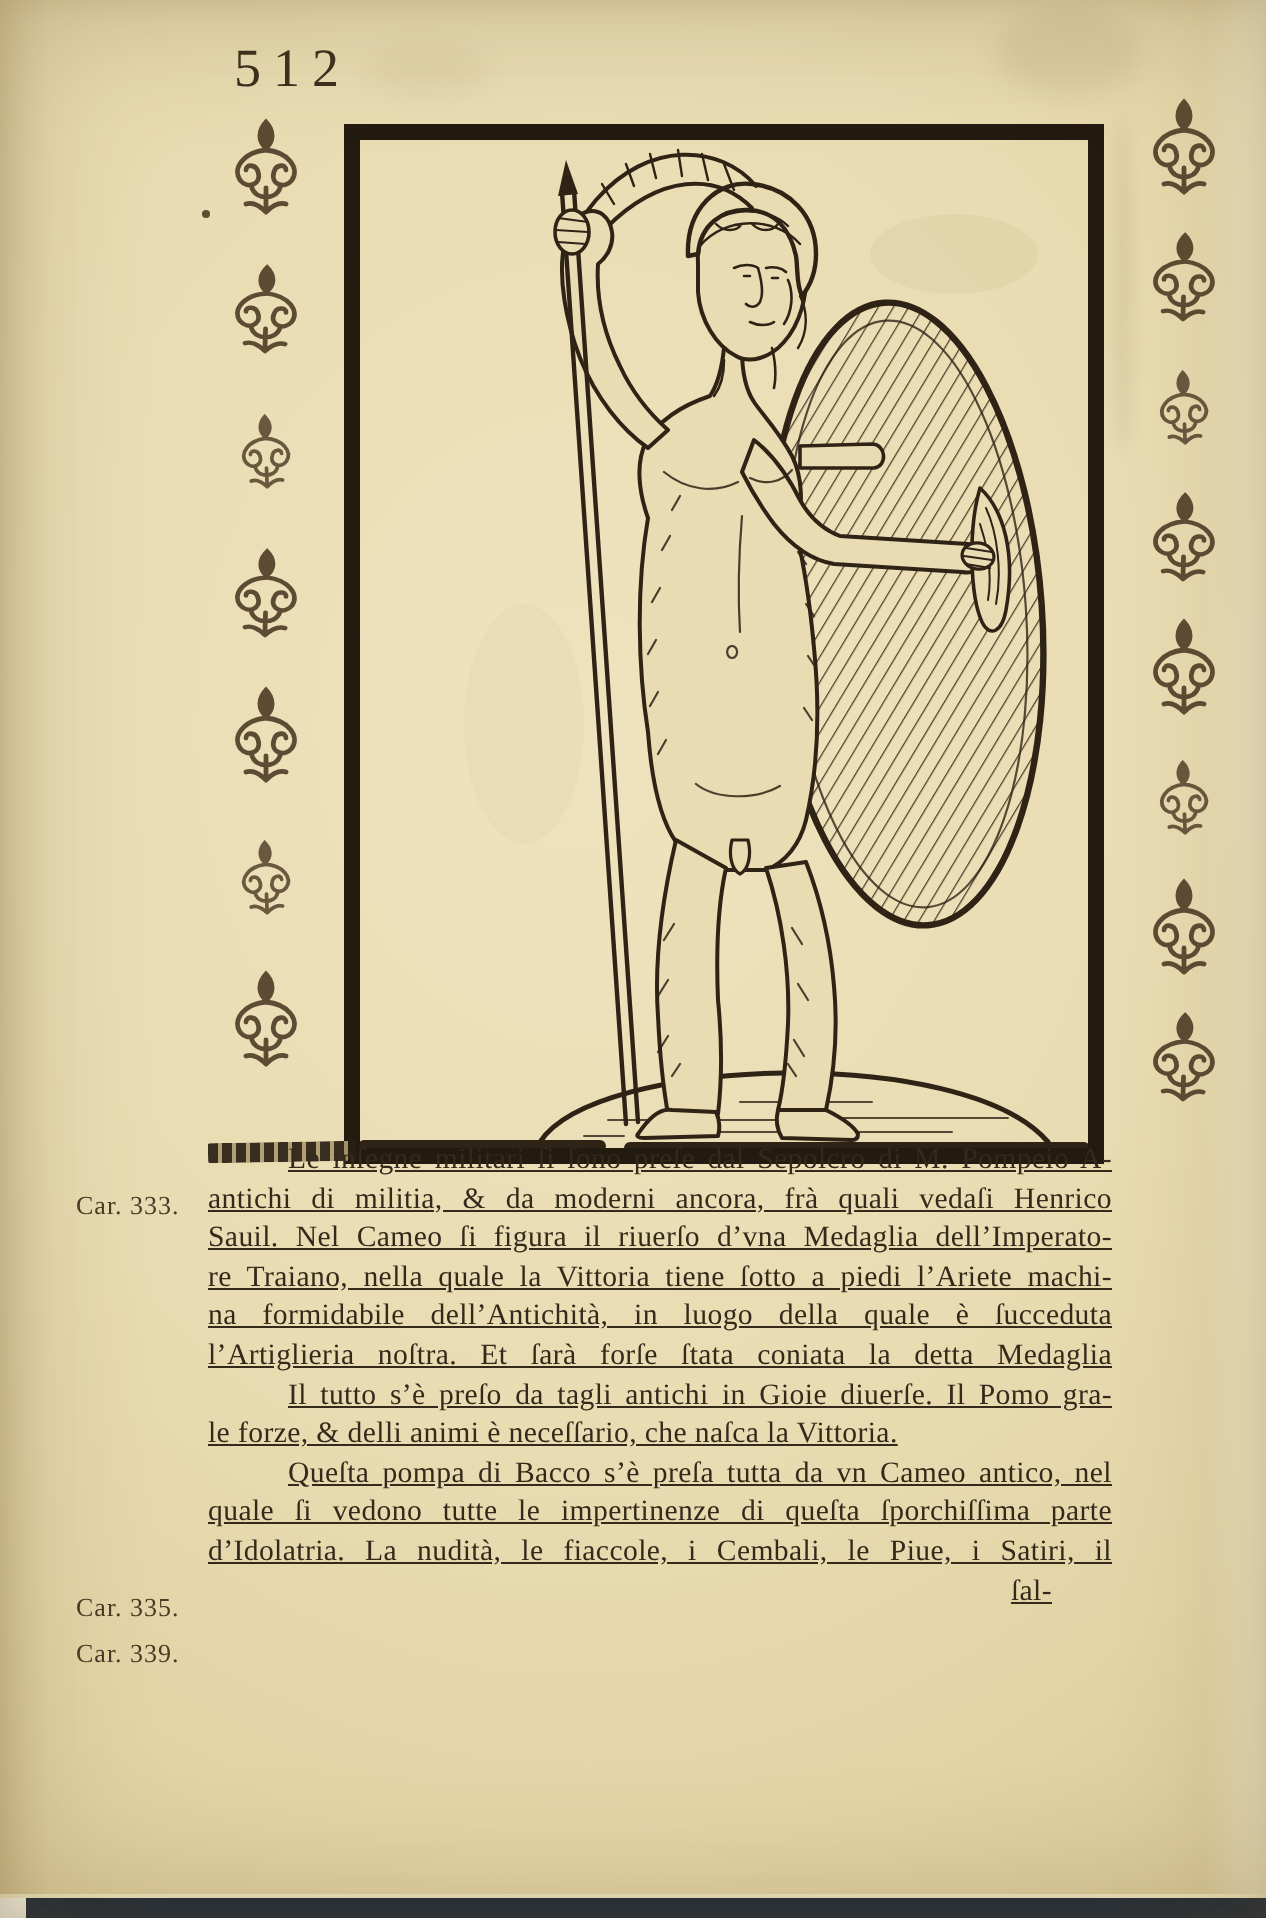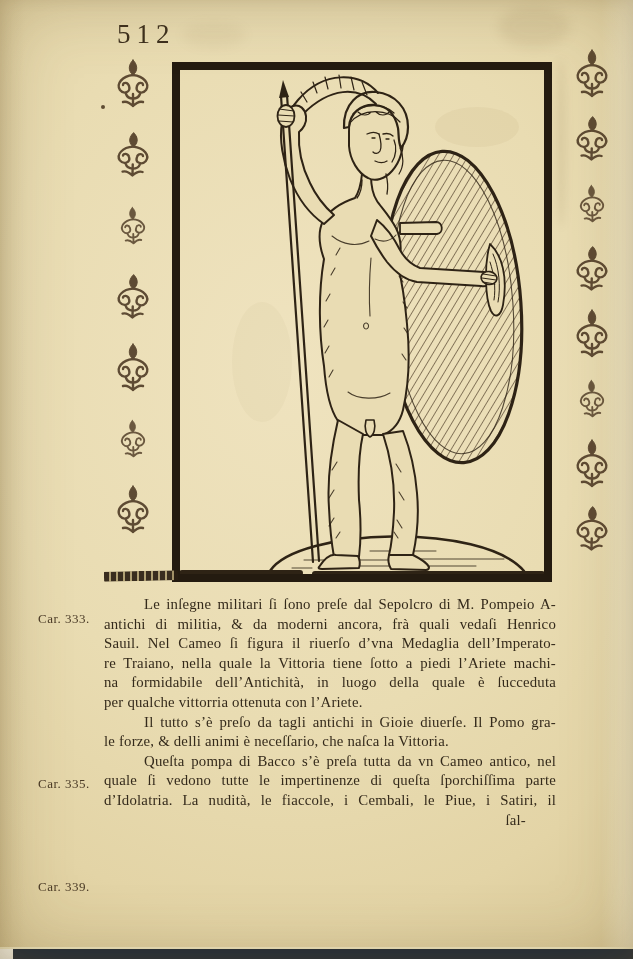--- a/index.html
+++ b/index.html
@@ -29,25 +29,25 @@
 
   .woodcut{position:absolute;left:172px;top:62px;width:380px;height:520px;}
   .cut{width:100%;height:100%;display:block;}
 
   .sig-strip{position:absolute;left:104px;top:571px;width:74px;height:10px;
     background:
       repeating-linear-gradient(90deg, rgba(0,0,0,0) 0 5px, rgba(196,178,128,.85) 5px 7px),
       #2a1f13;
     transform:rotate(-1deg);opacity:.92;border-radius:1px;}
 
-  .note{position:absolute;left:38px;font-size:13px;letter-spacing:.5px;color:#4a3a26;margin-top:16px;}
-  .n1{top:595px;} .n2{top:760px;} .n3{top:863px;}
-
-  .text-block{position:absolute;left:104px;top:595px;width:452px;
-    font-size:14.8px;line-height:19.6px;color:#342a1b;letter-spacing:.2px;}
+  .note{position:absolute;left:38px;font-size:13px;letter-spacing:.5px;color:#4a3a26;}
+  .n1{top:595px;} .n2{top:796px;} .n3{top:819px;}
+
+  .text-block{position:absolute;left:104px;top:571px;width:452px;
+    font-size:14.8px;line-height:19.6px;color:#342a1b;letter-spacing:.2px;text-decoration:underline;}
   .tl{text-align:justify;text-align-last:justify;height:19.6px;overflow:hidden;white-space:normal;}
   .tl.first{text-indent:40px;}
   .tl.last{text-align:last;text-align-last:left;}
   .catchline{text-align:right;padding-right:30px;height:19.6px;}
 
   .smudge{position:absolute;border-radius:50%;background:#7a6136;filter:blur(6px);pointer-events:none;}
   .sm1{left:498px;top:6px;width:72px;height:42px;opacity:.10;}
   .sm2{left:556px;top:58px;width:10px;height:170px;opacity:.12;filter:blur(4px);}
   .sm3{left:182px;top:22px;width:64px;height:26px;opacity:.06;}
   .dot{position:absolute;left:101px;top:105px;width:4px;height:4px;border-radius:50%;
@@ -288,21 +288,21 @@
   <div class="note n1">Car. 333.</div>
   <div class="note n2">Car. 335.</div>
   <div class="note n3">Car. 339.</div>
 
   <div class="text-block">
     <div class="tl first">Le inſegne militari ſi ſono preſe dal Sepolcro di M. Pompeio A-</div>
     <div class="tl">antichi di militia, &amp; da moderni ancora, frà quali vedaſi Henrico</div>
     <div class="tl">Sauil. Nel Cameo ſi figura il riuerſo d’vna Medaglia dell’Imperato-</div>
     <div class="tl">re Traiano, nella quale la Vittoria tiene ſotto a piedi l’Ariete machi-</div>
     <div class="tl">na formidabile dell’Antichità, in luogo della quale è ſucceduta</div>
-    <div class="tl last">per qualche vittorria ottenuta con l’Ariete.</div>
+    <div class="tl">l’Artiglieria noſtra. Et ſarà forſe ſtata coniata la detta Medaglia</div>
     <div class="tl first">Il tutto s’è preſo da tagli antichi in Gioie diuerſe. Il Pomo gra-</div>
     <div class="tl last">le forze, &amp; delli animi è neceſſario, che naſca la Vittoria.</div>
     <div class="tl first">Queſta pompa di Bacco s’è preſa tutta da vn Cameo antico, nel</div>
     <div class="tl">quale ſi vedono tutte le impertinenze di queſta ſporchiſſima parte</div>
     <div class="tl">d’Idolatria. La nudità, le fiaccole, i Cembali, le Piue, i Satiri, il</div>
     <div class="catchline">ſal-</div>
   </div>
 
   <div class="smudge sm1"></div>
   <div class="smudge sm2"></div>

